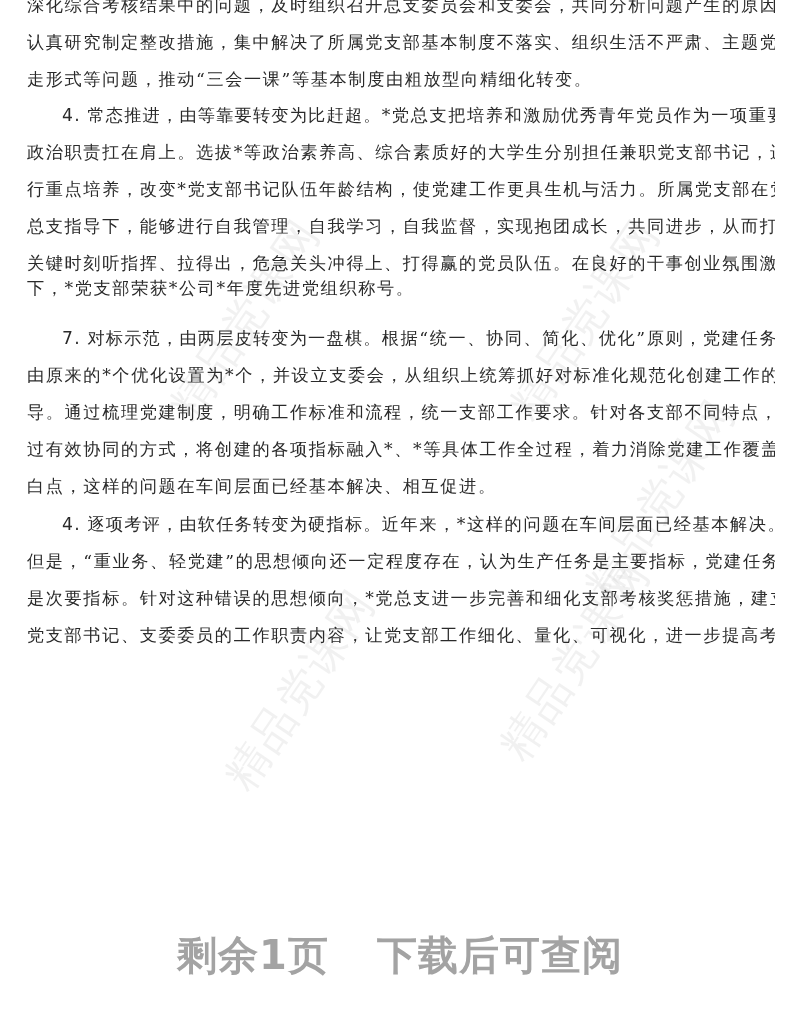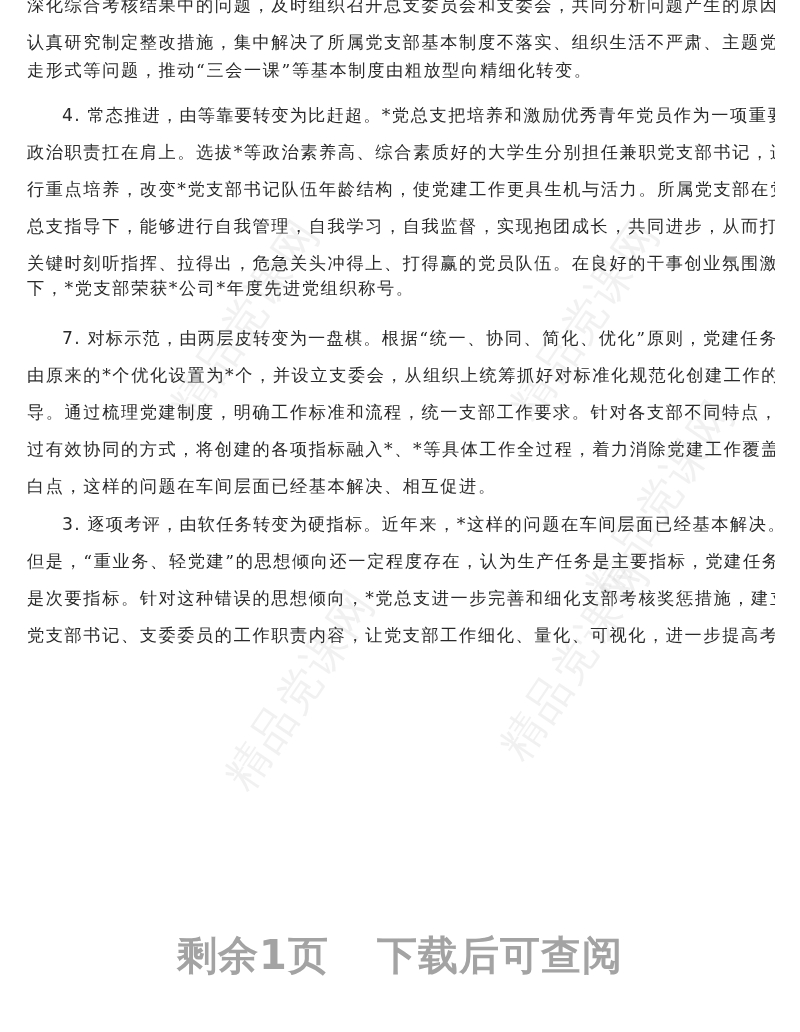--- a/index.html
+++ b/index.html
@@ -39,36 +39,36 @@
 <div class="page">
 
   <div class="watermark" style="left:130px;top:290px;">精品党课网</div>
   <div class="watermark" style="left:470px;top:290px;">精品党课网</div>
   <div class="watermark" style="left:545px;top:470px;">精品党课网</div>
   <div class="watermark" style="left:185px;top:660px;">精品党课网</div>
   <div class="watermark" style="left:460px;top:630px;">精品党课网</div>
 
   <div class="line" style="top:-6px;">深化综合考核结果中的问题，及时组织召开总支委员会和支委会，共同分析问题产生的原因，</div>
   <div class="line" style="top:31px;">认真研究制定整改措施，集中解决了所属党支部基本制度不落实、组织生活不严肃、主题党日</div>
-  <div class="line last" style="top:59px;">走形式等问题，推动“三会一课”等基本制度由粗放型向精细化转变。</div>
+  <div class="line last" style="top:68px;">走形式等问题，推动“三会一课”等基本制度由粗放型向精细化转变。</div>
 
   <div class="line indent" style="top:104px;"><span class="bold">4. 常态推进，由等靠要转变为比赶超。</span><span>*党总支把培养和激励优秀青年党员作为一项重要</span></div>
   <div class="line" style="top:141px;">政治职责扛在肩上。选拔*等政治素养高、综合素质好的大学生分别担任兼职党支部书记，进</div>
   <div class="line" style="top:178px;">行重点培养，改变*党支部书记队伍年龄结构，使党建工作更具生机与活力。所属党支部在党</div>
   <div class="line" style="top:215px;">总支指导下，能够进行自我管理，自我学习，自我监督，实现抱团成长，共同进步，从而打造</div>
   <div class="line" style="top:252px;">关键时刻听指挥、拉得出，危急关头冲得上、打得赢的党员队伍。在良好的干事创业氛围激励</div>
   <div class="line last" style="top:277px;">下，*党支部荣获*公司*年度先进党组织称号。</div>
 
   <div class="line indent" style="top:327px;"><span class="bold">7. 对标示范，由两层皮转变为一盘棋。</span><span>根据“统一、协同、简化、优化”原则，党建任务</span></div>
   <div class="line" style="top:364px;">由原来的*个优化设置为*个，并设立支委会，从组织上统筹抓好对标准化规范化创建工作的领</div>
   <div class="line" style="top:401px;">导。通过梳理党建制度，明确工作标准和流程，统一支部工作要求。针对各支部不同特点，通</div>
   <div class="line" style="top:438px;">过有效协同的方式，将创建的各项指标融入*、*等具体工作全过程，着力消除党建工作覆盖空</div>
   <div class="line last" style="top:475px;">白点，这样的问题在车间层面已经基本解决、相互促进。</div>
 
-  <div class="line indent" style="top:513px;"><span class="bold">3. 逐项考评，由软任务转变为硬指标。</span><span>近年来，*这样的问题在车间层面已经基本解决。</span></div>
+  <div class="line indent" style="top:513px;"><span class="bold">4. 逐项考评，由软任务转变为硬指标。</span><span>近年来，*这样的问题在车间层面已经基本解决。</span></div>
   <div class="line" style="top:550px;">但是，“重业务、轻党建”的思想倾向还一定程度存在，认为生产任务是主要指标，党建任务</div>
   <div class="line" style="top:587px;">是次要指标。针对这种错误的思想倾向，*党总支进一步完善和细化支部考核奖惩措施，建立</div>
   <div class="line" style="top:624px;">党支部书记、支委委员的工作职责内容，让党支部工作细化、量化、可视化，进一步提高考核</div>
 
   <div class="remain">
     <span>剩余1页</span><span class="gap"></span><span>下载后可查阅</span>
   </div>
 </div>
 
 </body></html>

